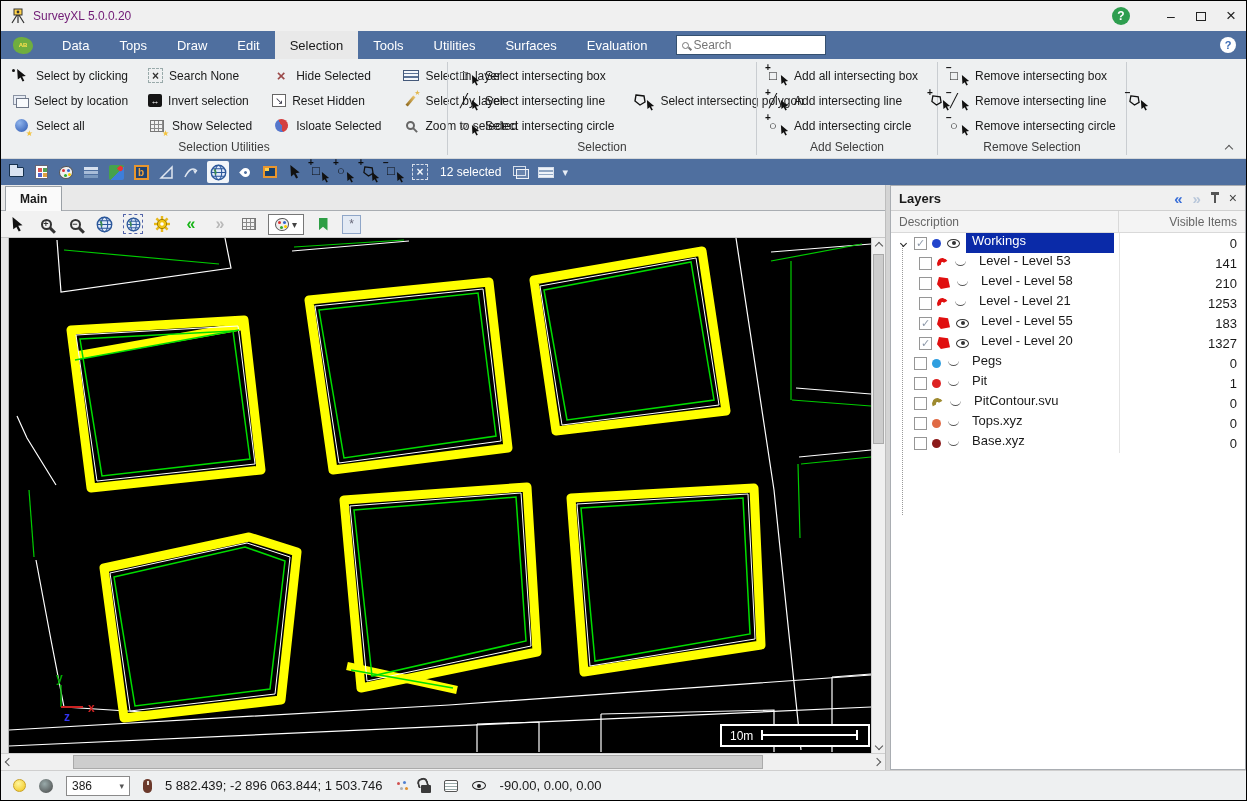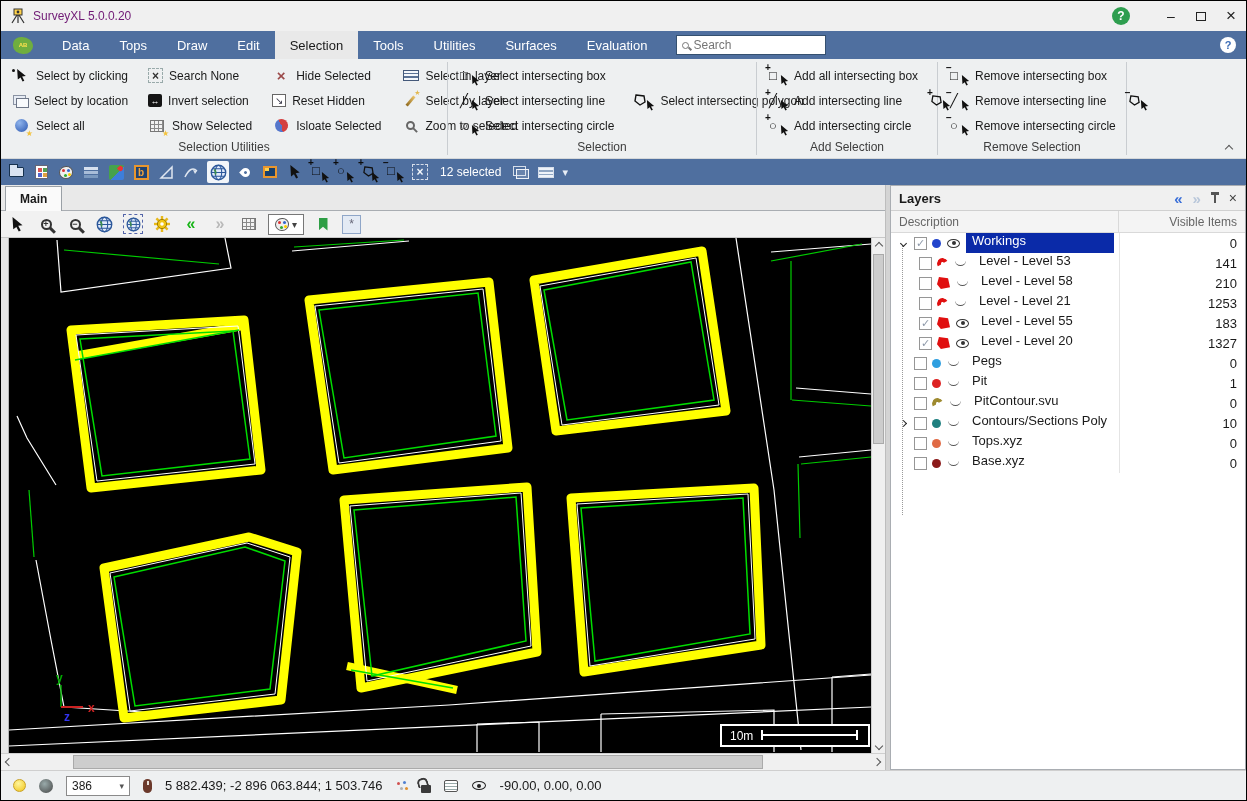--- a/index.html
+++ b/index.html
@@ -797,32 +797,20 @@
           <span class="sp"></span>
           <span class="cb"></span>
           <span class="sw arc olive"></span>
           <span class="eye closed"></span>
           <span class="lblwrap">
               <span>PitContour.svu</span>
             </span>
           <span class="cnt">0</span>
         </div>
         <div class="lrow">
-          <span class="exp">
-              <span class="chv right"></span>
-            </span>
-          <span class="cb"></span>
-          <span class="sw dot dot-teal"></span>
-          <span class="eye closed"></span>
-          <span class="lblwrap">
-              <span>Contours/Sections Poly</span>
-            </span>
-          <span class="cnt">10</span>
-        </div>
-        <div class="lrow">
           <span class="sp"></span>
           <span class="cb"></span>
           <span class="sw dot dot-salmon"></span>
           <span class="eye closed"></span>
           <span class="lblwrap">
               <span>Tops.xyz</span>
             </span>
           <span class="cnt">0</span>
         </div>
         <div class="lrow">

